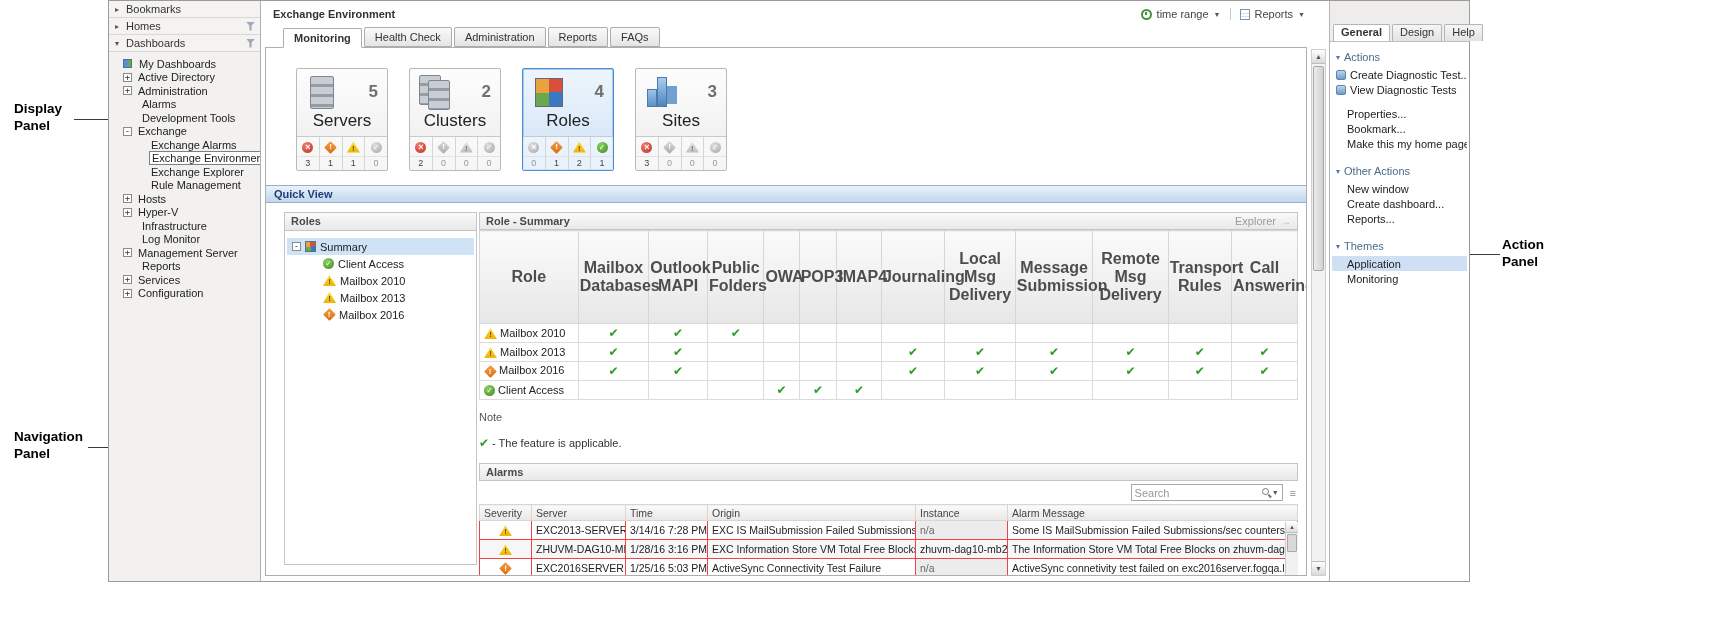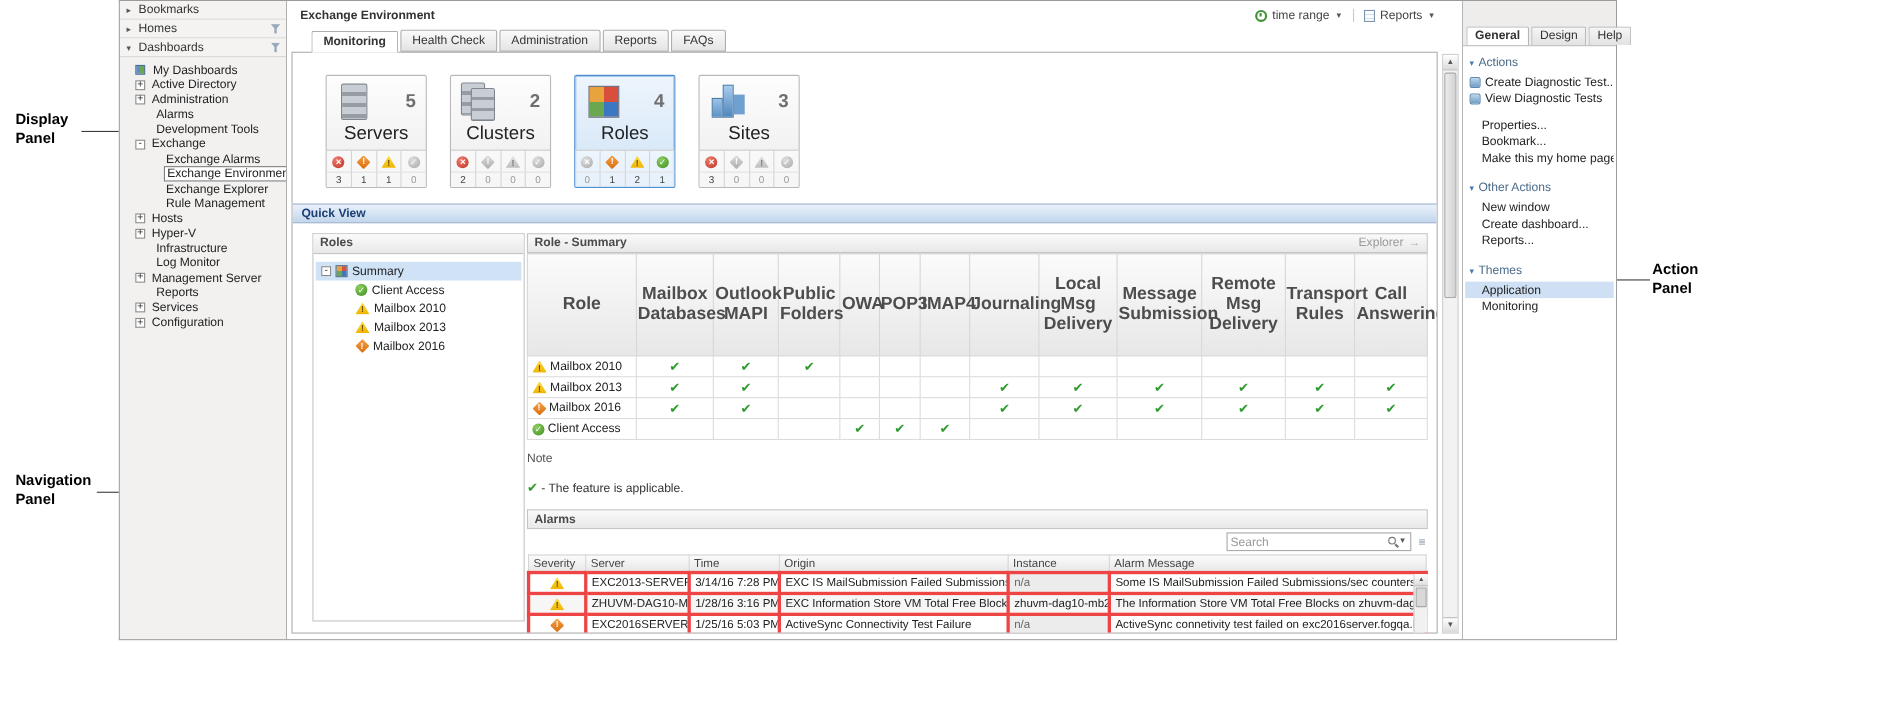--- a/index.html
+++ b/index.html
@@ -117,32 +117,32 @@
   .ftable td { border:1px solid #dcdcdc; height:19px; font-size:11px; text-align:center; }
   .ftable td.role-cell { text-align:left; padding-left:4px; white-space:nowrap; overflow:hidden; }
   .check { color:#2e9b2e; font-weight:bold; font-size:12px; }
 
   .note-hd { margin:11px 0 13px; font-size:11px; color:#555; }
   .note-line { font-size:11px; color:#333; margin-bottom:13px; }
   .note-line .check { margin-right:3px; }
 
   .alarms-hd { border:1px solid #c5c5c5; }
   .alarms-toolbar { height:24px; display:flex; justify-content:flex-end; align-items:center; gap:7px; padding:3px 2px; }
-  .searchbox { width:168px; height:17px; border:1px solid #a9a9a9; background:#fff; display:flex; align-items:center; padding:0 3px; }
+  .searchbox { width:152px; height:17px; border:1px solid #a9a9a9; background:#fff; display:flex; align-items:center; padding:0 3px; }
   .searchbox input { border:none; outline:none; flex:1; min-width:0; font-size:11px; font-family:inherit; color:#333; }
   .searchbox input::placeholder { color:#999; }
   .mag { width:11px; height:11px; position:relative; flex:none; }
   .mag::before { content:""; position:absolute; left:1px; top:1px; width:5px; height:5px; border:1.5px solid #777; border-radius:50%; }
   .mag::after { content:""; position:absolute; left:7.5px; top:7.5px; width:3.5px; height:1.5px; background:#777; transform:rotate(45deg); }
   .customize { font-size:11px; color:#7a8ca0; }
 
   .alarms-wrap { position:relative; }
   .atable { width:100%; table-layout:fixed; }
   .atable th { background:linear-gradient(#fbfbfb,#e7e7e7); border:1px solid #d6d6d6; font-size:10.5px; text-align:left; font-weight:normal; color:#444; padding:1px 4px; height:16px; }
-  .atable td { border:3px solid #ef4444; font-size:10.5px; color:#222; padding:1px 4px; height:19px; white-space:nowrap; overflow:hidden; }
+  .atable td { border:1px solid #ef4444; font-size:10.5px; color:#222; padding:1px 4px; height:19px; white-space:nowrap; overflow:hidden; }
   .atable tr.alt td { background:#f6f6f6; }
   .atable td.sev { text-align:center; }
   .atable td.na { background:#ececec; color:#666; }
   .mini-scroll { position:absolute; top:18px; right:0; bottom:1px; width:13px; background:#f1f1f1; border-left:1px solid #ccc; z-index:2; }
   .mini-scroll .ms-up { font-size:6px; color:#555; text-align:center; line-height:11px; height:11px; background:linear-gradient(#fff,#ddd); border-bottom:1px solid #bbb; }
   .mini-scroll .ms-thumb { margin:1px; height:18px; background:#d8d8d8; border:1px solid #a9a9a9; border-radius:1px; }
 
   
   .scrollbar { position:absolute; top:48px; right:3px; bottom:5px; width:15px; background:#f2f2f2; border:1px solid #cfcfcf; }
   .sb-btn { height:14px; background:linear-gradient(#fff,#dadada); font-size:7px; color:#555; text-align:center; line-height:14px; border-bottom:1px solid #bdbdbd; }

